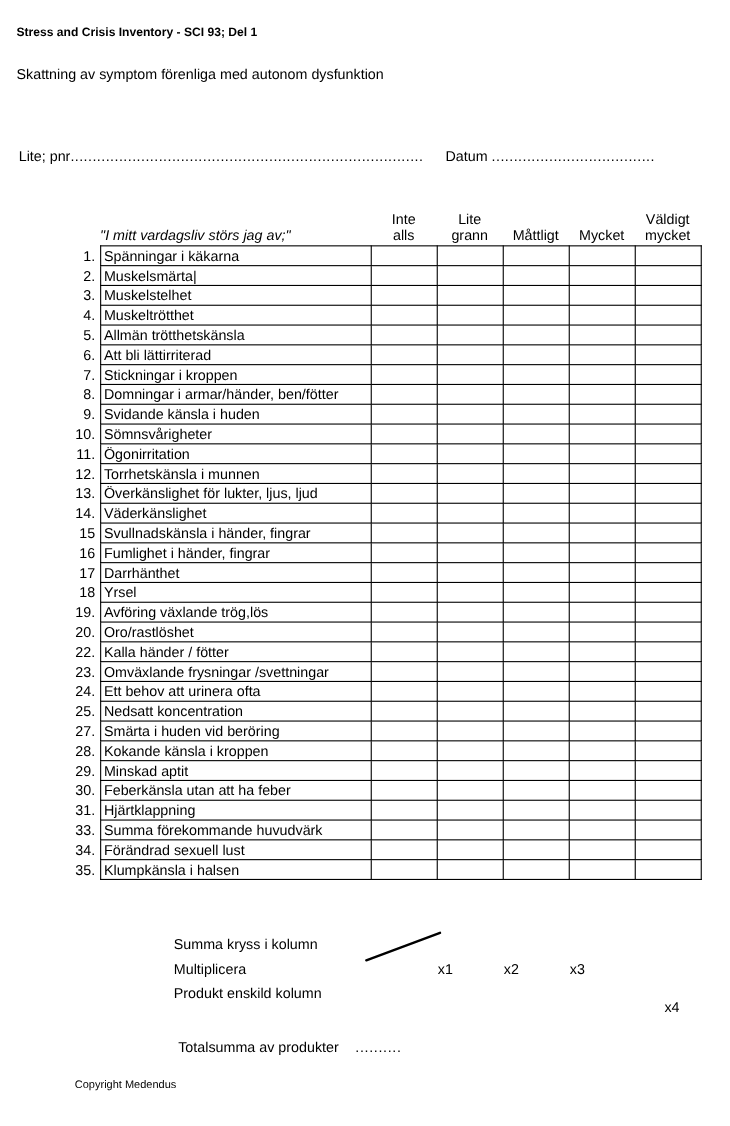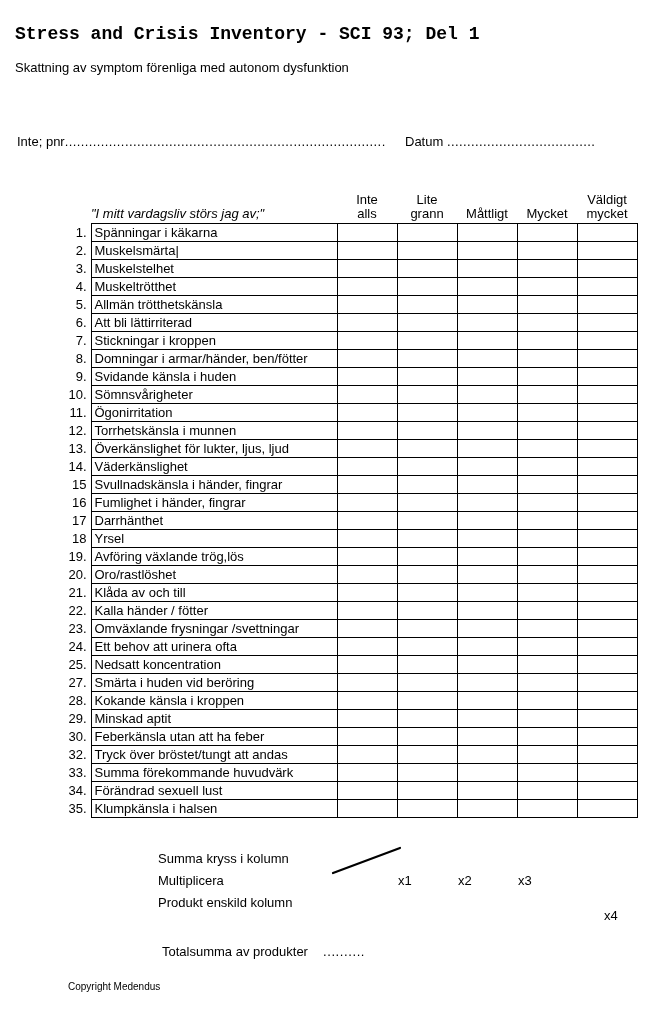--- a/index.html
+++ b/index.html
@@ -2,21 +2,21 @@
 <html><head>
 <meta charset="utf-8">
 <style>
   html,body{margin:0;padding:0;background:#e8e8e8;}
   .page{
     position:relative;width:664px;height:1024px;margin:0 auto;
     background:#ffffff;color:#000;
     font-family:"Liberation Sans","DejaVu Sans",sans-serif;
     overflow:hidden;
   }
-  .title{position:absolute;left:15px;top:24px;font-size:18px;font-weight:bold;white-space:nowrap;font-family:Liberation Mono, monospace;}
+  .title{position:absolute;left:15px;top:24px;font-size:11px;font-weight:bold;white-space:nowrap;}
   .subtitle{position:absolute;left:15px;top:60px;font-size:13px;white-space:nowrap;}
   .name-line{position:absolute;left:17px;top:134px;font-size:13px;white-space:nowrap;}
   .date-line{position:absolute;left:405px;top:134px;font-size:13px;white-space:nowrap;}
   .dots{letter-spacing:0.4px;}
 
   table.grid{
     position:absolute;left:60px;top:183px;
     border-collapse:collapse;table-layout:fixed;
     font-size:13px;
   }
@@ -44,21 +44,21 @@
   .copyright{position:absolute;left:68px;top:981px;font-size:10px;white-space:nowrap;}
 </style>
 </head>
 <body>
 
 <div class="page">
 
   <div class="title">Stress and Crisis Inventory - SCI 93; Del 1</div>
   <div class="subtitle">Skattning av symptom förenliga med autonom dysfunktion</div>
 
-  <div class="name-line"><span>Inte; pnr</span><span class="dots">................................................................................</span></div>
+  <div class="name-line"><span>Lite; pnr</span><span class="dots">................................................................................</span></div>
   <div class="date-line"><span>Datum </span><span class="dots">.....................................</span></div>
 
   <table class="grid">
     <colgroup>
       <col class="c-num">
         <col class="c-label">
       <col class="c-ans">
         <col class="c-ans">
         <col class="c-ans">
         <col class="c-ans">
@@ -253,29 +253,20 @@
         <tr>
           <td class="numcell">20.</td>
           <td class="labelcell">Oro/rastlöshet</td>
           <td class="anscell"></td>
           <td class="anscell"></td>
           <td class="anscell"></td>
           <td class="anscell"></td>
           <td class="anscell"></td>
         </tr>
         <tr>
-          <td class="numcell">21.</td>
-          <td class="labelcell">Klåda av och till</td>
-          <td class="anscell"></td>
-          <td class="anscell"></td>
-          <td class="anscell"></td>
-          <td class="anscell"></td>
-          <td class="anscell"></td>
-        </tr>
-        <tr>
           <td class="numcell">22.</td>
           <td class="labelcell">Kalla händer / fötter</td>
           <td class="anscell"></td>
           <td class="anscell"></td>
           <td class="anscell"></td>
           <td class="anscell"></td>
           <td class="anscell"></td>
         </tr>
         <tr>
           <td class="numcell">23.</td>
@@ -334,22 +325,22 @@
         <tr>
           <td class="numcell">30.</td>
           <td class="labelcell">Feberkänsla utan att ha feber</td>
           <td class="anscell"></td>
           <td class="anscell"></td>
           <td class="anscell"></td>
           <td class="anscell"></td>
           <td class="anscell"></td>
         </tr>
         <tr>
-          <td class="numcell">32.</td>
-          <td class="labelcell">Tryck över bröstet/tungt att andas</td>
+          <td class="numcell">31.</td>
+          <td class="labelcell">Hjärtklappning</td>
           <td class="anscell"></td>
           <td class="anscell"></td>
           <td class="anscell"></td>
           <td class="anscell"></td>
           <td class="anscell"></td>
         </tr>
         <tr>
           <td class="numcell">33.</td>
           <td class="labelcell">Summa förekommande huvudvärk</td>
           <td class="anscell"></td>

